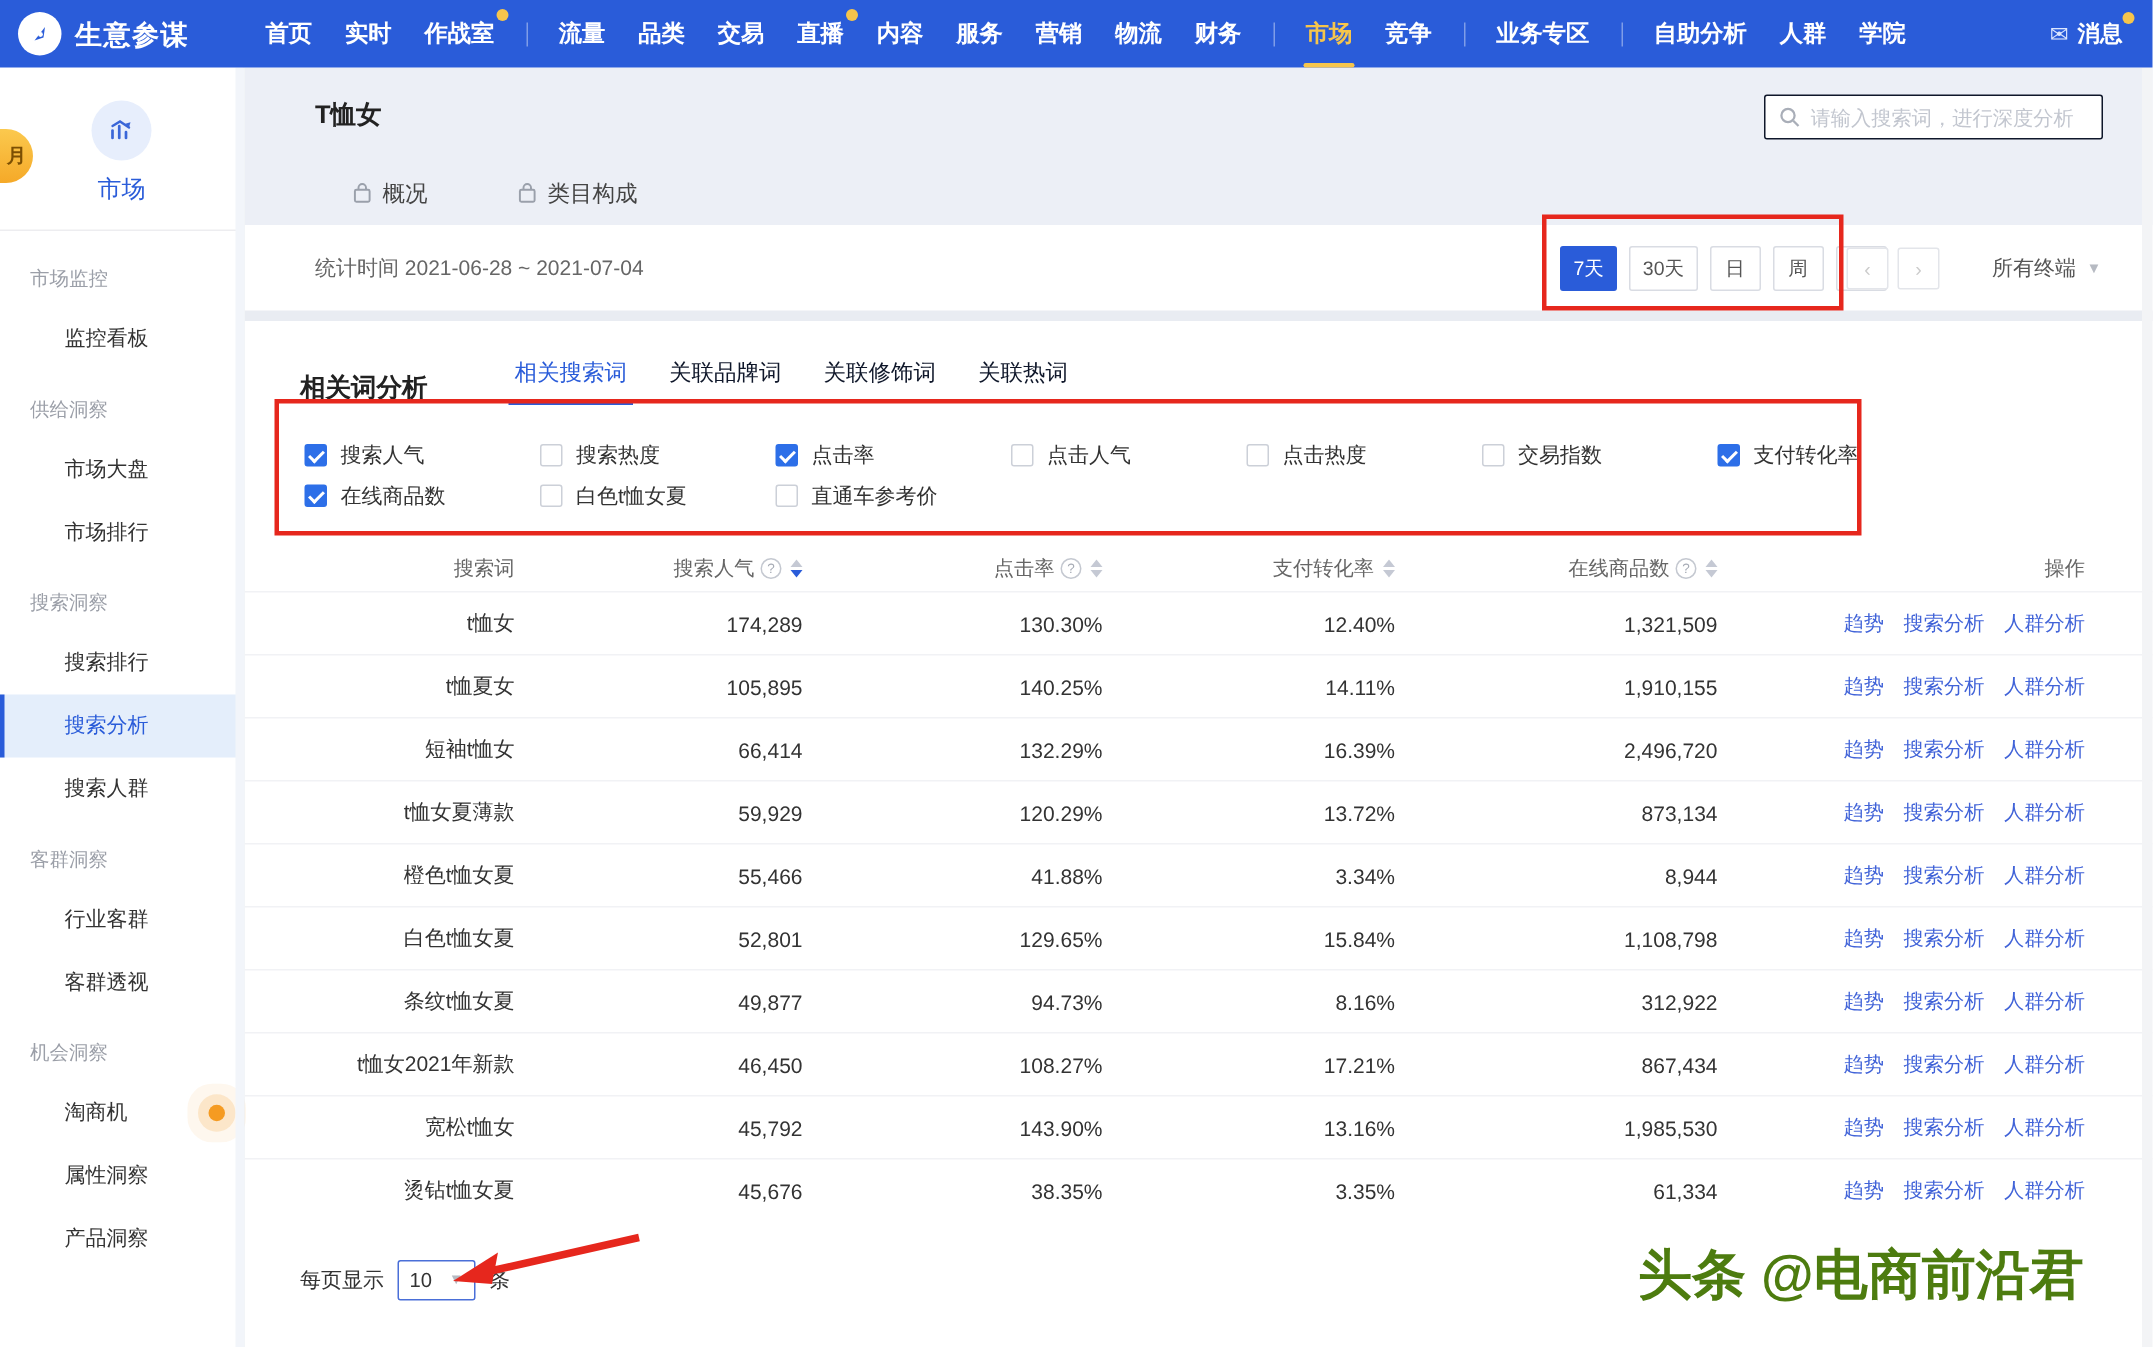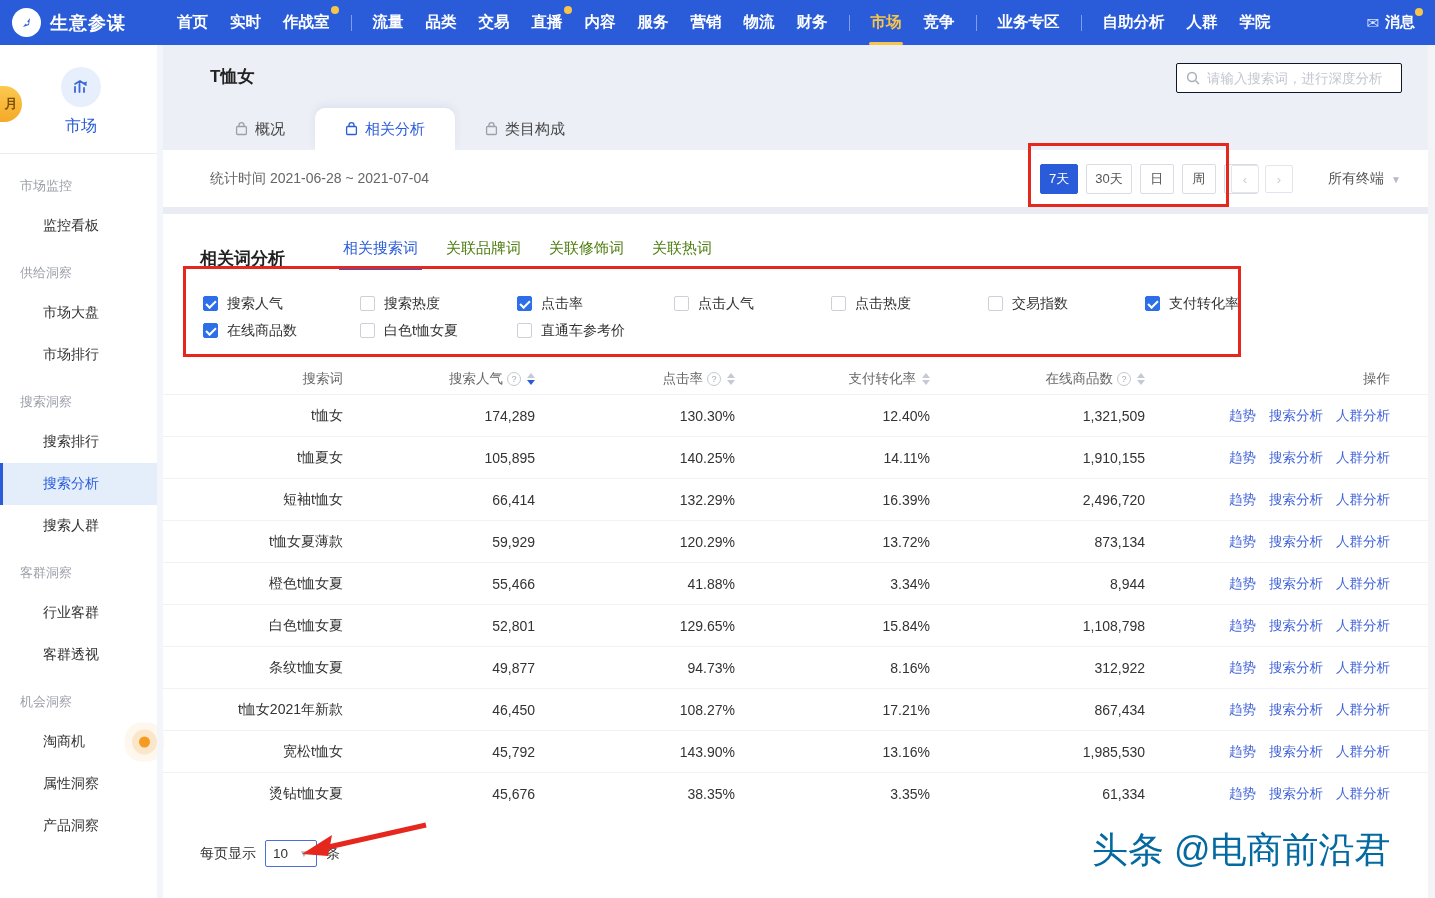--- a/index.html
+++ b/index.html
@@ -77,21 +77,21 @@
   .terminal { position:absolute; left:1165px; top:20px; font-size:14px; color:#555;
     display:flex; align-items:center; gap:7px; cursor:pointer; }
   .caret-down { color:#b6bac2; font-size:10px; }
 
   .gap-strip { position:absolute; top:162px; left:0; right:0; height:7px; background:#e9ecf2; }
 
   .card { position:absolute; top:169px; left:0; right:0; bottom:0; background:#fff; }
   .sec-head { display:flex; align-items:flex-end; padding:22px 0 0 37px; height:56px; }
   .sec-title { font-size:17px; font-weight:700; color:#222; margin-right:58px; }
   .rtabs { display:flex; gap:28px; }
-  .rtab { font-size:15px; color:#4d7c0f; cursor:pointer; padding-bottom:12px; position:relative; }
+  .rtab { font-size:15px; color:#0f172a; cursor:pointer; padding-bottom:12px; position:relative; }
   .rtab.active { color:#2a5cd9; }
   .rtab.active::after { content:""; position:absolute; left:-4px; right:-4px; bottom:0;
     height:2px; background:#2a5cd9; }
 
   .metrics { margin:20px 0 0 40px; display:grid; grid-template-columns:repeat(7,157px);
     grid-auto-rows:27px; align-items:center; }
   .metric { display:flex; align-items:center; gap:9px; cursor:pointer; }
   .cb { width:15px; height:15px; border:1px solid #ccd0d8; border-radius:2px; background:#fff;
     display:flex; align-items:center; justify-content:center; flex:0 0 auto; }
   .cb.checked { background:#2d6fe8; border-color:#2d6fe8; }
@@ -121,22 +121,22 @@
   .psize { width:52px; height:27px; border:1px solid #4a6fd8; border-radius:2px; background:#fff;
     display:flex; align-items:center; justify-content:space-between; padding:0 7px; cursor:pointer; }
   .psize .val { font-size:13.5px; color:#333; }
 
   
   .overlay { position:absolute; inset:0; pointer-events:none; z-index:60; }
   .anno-box { position:absolute; border:3px solid #e6271d; }
   .anno-box1 { left:1028px; top:143px; width:201px; height:64px; }
   .anno-box2 { left:183px; top:266px; width:1058px; height:91px; }
   .anno-arrow { position:absolute; left:298px; top:818px; width:135px; height:42px; }
-  .watermark { position:absolute; left:1092px; top:826px; width:330px; font-size:36px; font-weight:400;
-    color:#0369a1; letter-spacing:0px; white-space:nowrap;
+  .watermark { position:absolute; left:1092px; top:826px; width:330px; font-size:36px; font-weight:700;
+    color:#4d7c0f; letter-spacing:0px; white-space:nowrap;
     text-shadow:-2px -2px 0 #fff, 2px -2px 0 #fff, -2px 2px 0 #fff, 2px 2px 0 #fff,
       0 -2px 0 #fff, 0 2px 0 #fff, -2px 0 0 #fff, 2px 0 0 #fff; }
   .win-scroll { position:absolute; top:45px; right:0; width:7px; bottom:0; background:#f3f4f6; z-index:25; }
 </style>
 </head>
 <body>
 
 <div class="topnav">
   <div class="logo">
     <span class="logo-circle">
@@ -259,29 +259,20 @@
     <div class="page-tabs">
         <div class="ptab">
           <span class="bag">
             <svg width="13" height="14" viewBox="0 0 13 14" fill="none" stroke="currentColor" stroke-width="1.3">
               <path d="M4 4.5 V3.2 a2.5 2.5 0 0 1 5 0 V4.5"></path>
               <rect x="1.6" y="4.5" width="9.8" height="8" rx="1"></rect>
             </svg>
           </span>
           <span>概况</span>
         </div>
-        <div class="ptab active">
-          <span class="bag">
-            <svg width="13" height="14" viewBox="0 0 13 14" fill="none" stroke="currentColor" stroke-width="1.3">
-              <path d="M4 4.5 V3.2 a2.5 2.5 0 0 1 5 0 V4.5"></path>
-              <rect x="1.6" y="4.5" width="9.8" height="8" rx="1"></rect>
-            </svg>
-          </span>
-          <span>相关分析</span>
-        </div>
         <div class="ptab">
           <span class="bag">
             <svg width="13" height="14" viewBox="0 0 13 14" fill="none" stroke="currentColor" stroke-width="1.3">
               <path d="M4 4.5 V3.2 a2.5 2.5 0 0 1 5 0 V4.5"></path>
               <rect x="1.6" y="4.5" width="9.8" height="8" rx="1"></rect>
             </svg>
           </span>
           <span>类目构成</span>
         </div>
       </div>

